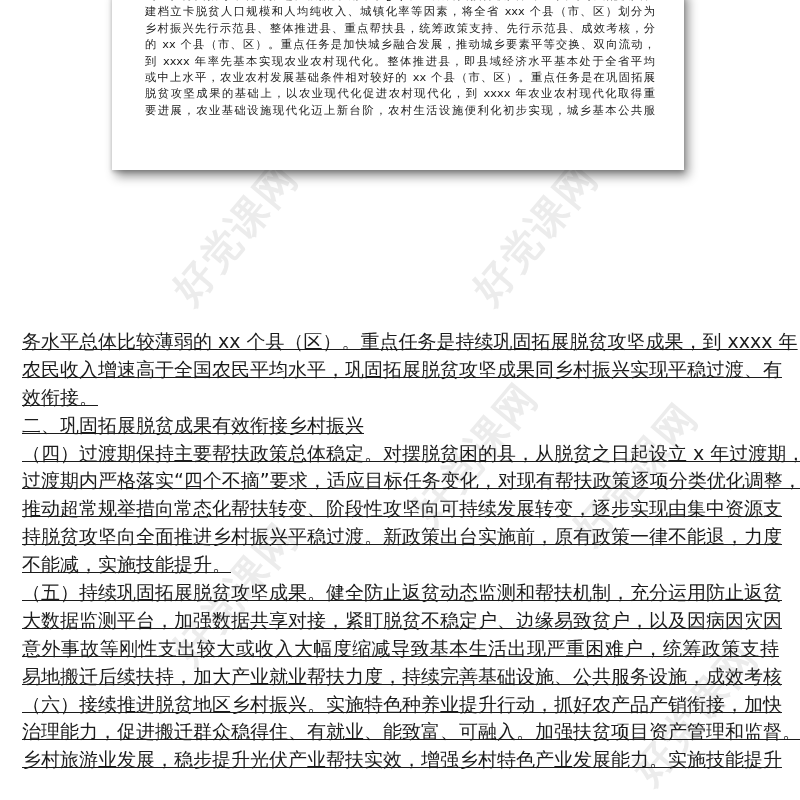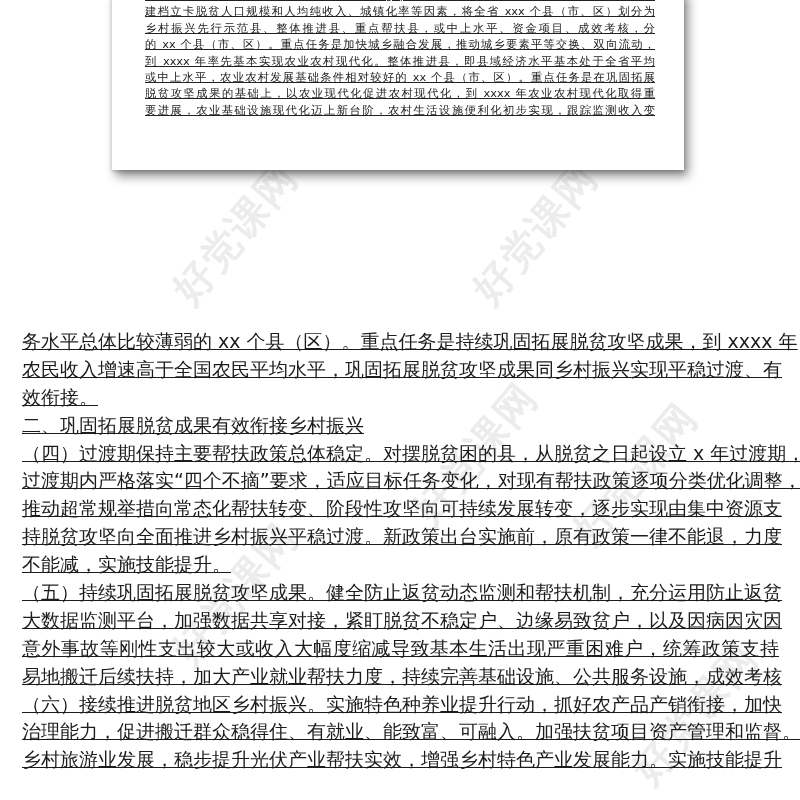--- a/index.html
+++ b/index.html
@@ -13,21 +13,21 @@
     position:absolute; left:112px; top:-10px; width:572px; height:180px;
     background:#fff;
     box-shadow: 4px 6px 10px rgba(0,0,0,0.45), 0 2px 4px rgba(0,0,0,0.2);
     overflow:hidden;
   }
   .card-text {
     position:absolute; left:33px; top:7px; width:510px;
     font-size:11.3px; line-height:16.4px; color:#222;
     white-space:nowrap;
   }
-  .card-line { height:16.4px; overflow:visible;text-decoration:underline; }
+  .card-line { height:16.4px; overflow:visible; }
   .card-line.just { text-align:justify; text-align-last:justify; }
   .main {
     position:absolute; left:22px; top:328px; width:757px;
     font-size:19px; line-height:27.9px; color:#1c1c1c;
   }
   .mline { height:27.9px; white-space:nowrap;text-decoration:underline; }
   .mline.just { text-align:justify; text-align-last:justify; }
   .watermark {
     position:absolute; color:rgba(200,200,200,0.35);
     font-size:40px; font-weight:bold; transform:rotate(-50deg);
@@ -42,26 +42,26 @@
 <div class="watermark" style="left:460px;top:280px;">好党课网</div>
 <div class="watermark" style="left:400px;top:500px;">好党课网</div>
 <div class="watermark" style="left:160px;top:640px;">好党课网</div>
 <div class="watermark" style="left:560px;top:520px;">好党课网</div>
 <div class="watermark" style="left:620px;top:760px;">好党课网</div>
 
 <div class="card">
   <div class="card-text">
     <div class="card-line just" style="margin-top:-9px;">（二）分类指导，统筹推进。根据县域人均 gdp、一般公共预算收入、农民人均可支配收入、</div>
     <div class="card-line just">建档立卡脱贫人口规模和人均纯收入、城镇化率等因素，将全省 xxx 个县（市、区）划分为</div>
-    <div class="card-line just">乡村振兴先行示范县、整体推进县、重点帮扶县，或中上水平、资金项目、成效考核，分</div>
+    <div class="card-line just">乡村振兴先行示范县、整体推进县、重点帮扶县，统筹政策支持、先行示范县、成效考核，分</div>
     <div class="card-line just">的 xx 个县（市、区）。重点任务是加快城乡融合发展，推动城乡要素平等交换、双向流动，</div>
     <div class="card-line just">到 xxxx 年率先基本实现农业农村现代化。整体推进县，即县域经济水平基本处于全省平均</div>
     <div class="card-line just">或中上水平，农业农村发展基础条件相对较好的 xx 个县（市、区）。重点任务是在巩固拓展</div>
     <div class="card-line just">脱贫攻坚成果的基础上，以农业现代化促进农村现代化，到 xxxx 年农业农村现代化取得重</div>
-    <div class="card-line just">要进展，农业基础设施现代化迈上新台阶，农村生活设施便利化初步实现，跟踪监测收入变</div>
+    <div class="card-line just">要进展，农业基础设施现代化迈上新台阶，农村生活设施便利化初步实现，城乡基本公共服</div>
   </div>
 </div>
 
 <div class="main">
   <div class="mline just">务水平总体比较薄弱的 xx 个县（区）。重点任务是持续巩固拓展脱贫攻坚成果，到 xxxx 年</div>
   <div class="mline just">农民收入增速高于全国农民平均水平，巩固拓展脱贫攻坚成果同乡村振兴实现平稳过渡、有</div>
   <div class="mline">效衔接。</div>
   <div class="mline">二、巩固拓展脱贫成果有效衔接乡村振兴</div>
   <div class="mline just">（四）过渡期保持主要帮扶政策总体稳定。对摆脱贫困的县，从脱贫之日起设立 x 年过渡期，</div>
   <div class="mline just">过渡期内严格落实“四个不摘”要求，适应目标任务变化，对现有帮扶政策逐项分类优化调整，</div>

